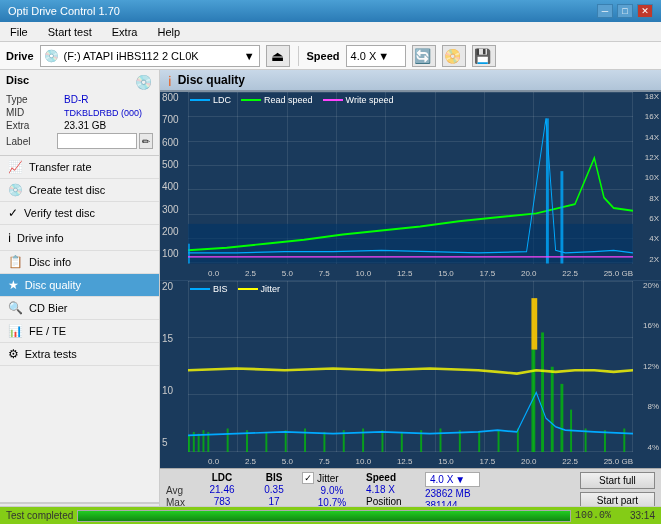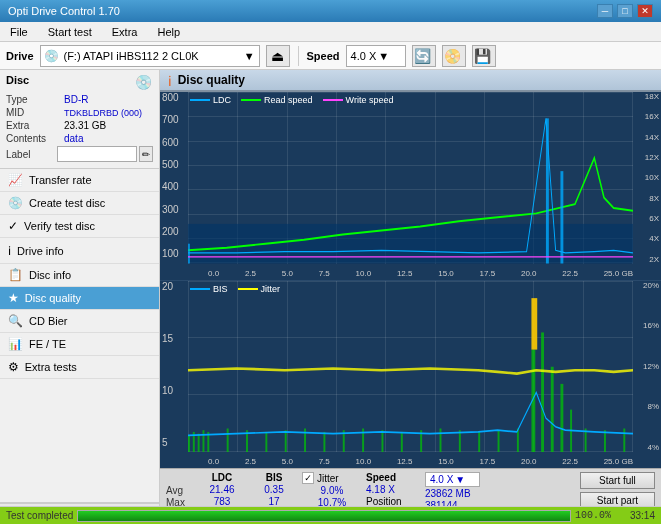--- a/index.html
+++ b/index.html
@@ -396,24 +396,20 @@
         <span class="disc-row-label">Type</span>
         <span class="disc-row-value">BD-R</span>
       </div>
       <div class="disc-row">
         <span class="disc-row-label">MID</span>
         <span class="disc-row-value" style="font-size:9px;">TDKBLDRBD (000)</span>
       </div>
       <div class="disc-row">
         <span class="disc-row-label">Extra</span>
         <span class="disc-row-value black">23.31 GB</span>
-      </div>
-      <div class="disc-row">
-        <span class="disc-row-label">Contents</span>
-        <span class="disc-row-value">data</span>
       </div>
       <div class="disc-row">
         <span class="disc-row-label">Label</span>
         <input class="label-input" type="text" style="">
         <div class="label-btn">✏</div>
       </div>
     </div>
 
     <div class="nav-item">
       <span class="nav-icon">📈</span>

